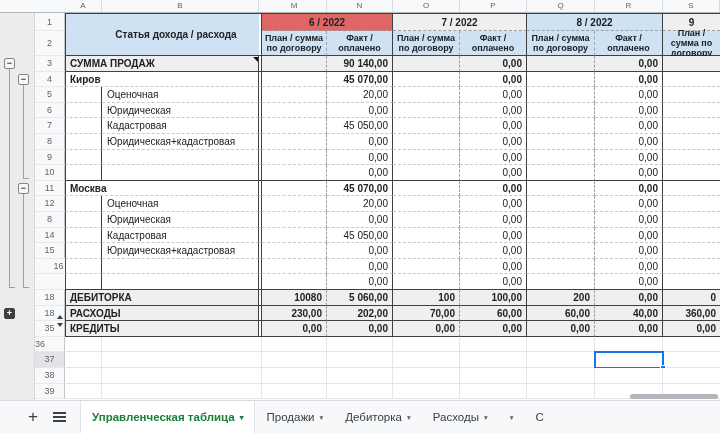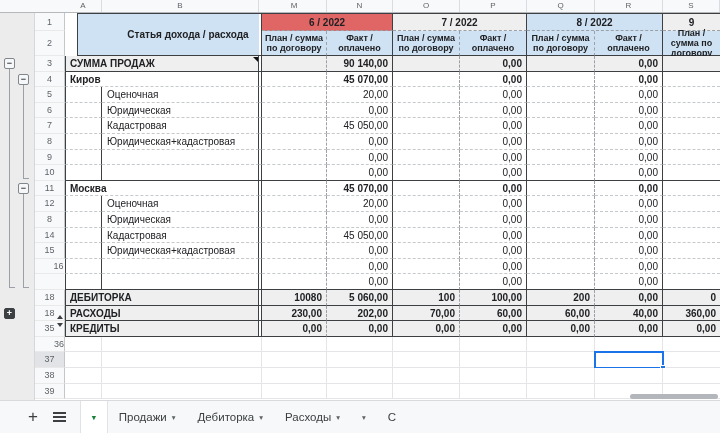--- a/index.html
+++ b/index.html
@@ -28,21 +28,21 @@
     <div style="position: absolute; box-sizing: border-box; left: 102px; top: 0px; width: 157px; height: 12px; font-size: 8px; line-height: 12px; text-align: center; color: rgb(95, 99, 104); border-right: 1px solid rgb(218, 220, 224);">B</div>
     <div style="position: absolute; box-sizing: border-box; left: 262px; top: 0px; width: 65px; height: 12px; font-size: 8px; line-height: 12px; text-align: center; color: rgb(95, 99, 104); border-right: 1px solid rgb(218, 220, 224);">M</div>
     <div style="position: absolute; box-sizing: border-box; left: 327px; top: 0px; width: 66px; height: 12px; font-size: 8px; line-height: 12px; text-align: center; color: rgb(95, 99, 104); border-right: 1px solid rgb(218, 220, 224);">N</div>
     <div style="position: absolute; box-sizing: border-box; left: 393px; top: 0px; width: 67px; height: 12px; font-size: 8px; line-height: 12px; text-align: center; color: rgb(95, 99, 104); border-right: 1px solid rgb(218, 220, 224);">O</div>
     <div style="position: absolute; box-sizing: border-box; left: 460px; top: 0px; width: 67px; height: 12px; font-size: 8px; line-height: 12px; text-align: center; color: rgb(95, 99, 104); border-right: 1px solid rgb(218, 220, 224);">P</div>
     <div style="position: absolute; box-sizing: border-box; left: 527px; top: 0px; width: 68px; height: 12px; font-size: 8px; line-height: 12px; text-align: center; color: rgb(95, 99, 104); border-right: 1px solid rgb(218, 220, 224);">Q</div>
     <div style="position: absolute; box-sizing: border-box; left: 595px; top: 0px; width: 68px; height: 12px; font-size: 8px; line-height: 12px; text-align: center; color: rgb(95, 99, 104); border-right: 1px solid rgb(218, 220, 224);">R</div>
     <div style="position: absolute; box-sizing: border-box; left: 663px; top: 0px; width: 57px; height: 12px; font-size: 8px; line-height: 12px; text-align: center; color: rgb(95, 99, 104); border-right: 1px solid rgb(218, 220, 224);">S</div>
     <div style="position: absolute; box-sizing: border-box; left: 35px; top: 13px; width: 30px; height: 18px; background: rgb(248, 249, 250); border-right: 1px solid rgb(196, 199, 202); border-bottom: 1px solid rgb(233, 233, 233); font-size: 9px; line-height: 18px; text-align: center; color: rgb(95, 99, 104);">1</div>
     <div style="position: absolute; box-sizing: border-box; left: 35px; top: 31px; width: 30px; height: 25px; background: rgb(248, 249, 250); border-right: 1px solid rgb(196, 199, 202); border-bottom: 1px solid rgb(233, 233, 233); font-size: 9px; line-height: 25px; text-align: center; color: rgb(95, 99, 104);">2</div>
-    <div style="position: absolute; box-sizing: border-box; left: 65px; top: 13px; width: 222px; height: 43px; background: rgb(207, 226, 243); border-width: 1px; border-style: solid; border-color: rgb(60, 64, 67); display: flex; align-items: center; justify-content: center; font-size: 10px; font-weight: bold; color: rgb(32, 33, 36); margin-left: 12px;">Статья дохода / расхода</div>
+    <div style="position: absolute; box-sizing: border-box; left: 65px; top: 13px; width: 222px; height: 43px; background: rgb(207, 226, 243); border-width: 1px; border-style: solid; border-color: rgb(60, 64, 67); display: flex; align-items: center; justify-content: center; font-size: 10px; font-weight: bold; color: rgb(32, 33, 36);">Статья дохода / расхода</div>
     <div style="position: absolute; box-sizing: border-box; left: 259px; top: 13px; width: 3px; height: 43px; background: rgb(255, 255, 255); border-top: 1px solid rgb(60, 64, 67); border-right: 1px solid rgb(60, 64, 67); border-bottom: 1px solid rgb(60, 64, 67);"></div>
     <div style="position: absolute; box-sizing: border-box; left: 262px; top: 13px; width: 131px; height: 18px; background: rgb(224, 102, 102); border-top: 1px solid rgb(60, 64, 67); border-right: 1px solid rgb(60, 64, 67); border-bottom: 1px dashed rgb(154, 160, 166); display: flex; align-items: center; justify-content: center; font-size: 10px; font-weight: bold; color: rgb(32, 33, 36);">6 / 2022</div>
     <div style="position: absolute; box-sizing: border-box; left: 262px; top: 31px; width: 65px; height: 25px; background: rgb(207, 226, 243); border-right: 1px dashed rgb(154, 160, 166); border-bottom: 1px solid rgb(60, 64, 67); display: flex; align-items: center; justify-content: center; text-align: center; font-size: 9px; font-weight: bold; line-height: 10px; color: rgb(32, 33, 36);">План / сумма по договору</div>
     <div style="position: absolute; box-sizing: border-box; left: 327px; top: 31px; width: 66px; height: 25px; background: rgb(207, 226, 243); border-right: 1px solid rgb(60, 64, 67); border-bottom: 1px solid rgb(60, 64, 67); display: flex; align-items: center; justify-content: center; text-align: center; font-size: 9px; font-weight: bold; line-height: 10px; color: rgb(32, 33, 36);">Факт / оплачено</div>
     <div style="position: absolute; box-sizing: border-box; left: 393px; top: 13px; width: 134px; height: 18px; background: rgb(239, 239, 239); border-top: 1px solid rgb(60, 64, 67); border-right: 1px solid rgb(60, 64, 67); border-bottom: 1px dashed rgb(154, 160, 166); display: flex; align-items: center; justify-content: center; font-size: 10px; font-weight: bold; color: rgb(32, 33, 36);">7 / 2022</div>
     <div style="position: absolute; box-sizing: border-box; left: 393px; top: 31px; width: 67px; height: 25px; background: rgb(207, 226, 243); border-right: 1px dashed rgb(154, 160, 166); border-bottom: 1px solid rgb(60, 64, 67); display: flex; align-items: center; justify-content: center; text-align: center; font-size: 9px; font-weight: bold; line-height: 10px; color: rgb(32, 33, 36);">План / сумма по договору</div>
     <div style="position: absolute; box-sizing: border-box; left: 460px; top: 31px; width: 67px; height: 25px; background: rgb(207, 226, 243); border-right: 1px solid rgb(60, 64, 67); border-bottom: 1px solid rgb(60, 64, 67); display: flex; align-items: center; justify-content: center; text-align: center; font-size: 9px; font-weight: bold; line-height: 10px; color: rgb(32, 33, 36);">Факт / оплачено</div>
     <div style="position: absolute; box-sizing: border-box; left: 527px; top: 13px; width: 136px; height: 18px; background: rgb(207, 226, 243); border-top: 1px solid rgb(60, 64, 67); border-right: 1px solid rgb(60, 64, 67); border-bottom: 1px dashed rgb(154, 160, 166); display: flex; align-items: center; justify-content: center; font-size: 10px; font-weight: bold; color: rgb(32, 33, 36);">8 / 2022</div>
     <div style="position: absolute; box-sizing: border-box; left: 527px; top: 31px; width: 68px; height: 25px; background: rgb(207, 226, 243); border-right: 1px dashed rgb(154, 160, 166); border-bottom: 1px solid rgb(60, 64, 67); display: flex; align-items: center; justify-content: center; text-align: center; font-size: 9px; font-weight: bold; line-height: 10px; color: rgb(32, 33, 36);">План / сумма по договору</div>
     <div style="position: absolute; box-sizing: border-box; left: 595px; top: 31px; width: 68px; height: 25px; background: rgb(207, 226, 243); border-right: 1px solid rgb(60, 64, 67); border-bottom: 1px solid rgb(60, 64, 67); display: flex; align-items: center; justify-content: center; text-align: center; font-size: 9px; font-weight: bold; line-height: 10px; color: rgb(32, 33, 36);">Факт / оплачено</div>
@@ -234,21 +234,21 @@
     <div style="position: absolute; box-sizing: border-box; left: 35px; top: 321.2px; width: 30px; height: 15.6px; background: rgb(248, 249, 250); border-right: 1px solid rgb(196, 199, 202); border-bottom: 1px solid rgb(233, 233, 233); font-size: 9px; line-height: 15.6px; text-align: center; color: rgb(95, 99, 104);">35</div>
     <div style="position: absolute; box-sizing: border-box; left: 65px; top: 321.2px; width: 194px; height: 15.6px; background: rgb(239, 239, 239); border-left: 1px solid rgb(60, 64, 67); border-right: 1px solid rgb(60, 64, 67); border-bottom: 1px solid rgb(60, 64, 67); font-size: 10px; font-weight: bold; line-height: 15.6px; padding-left: 4px; color: rgb(32, 33, 36); white-space: nowrap; overflow: hidden;">КРЕДИТЫ</div>
     <div style="position: absolute; box-sizing: border-box; left: 259px; top: 321.2px; width: 3px; height: 15.6px; background: rgb(255, 255, 255); border-right: 1px solid rgb(60, 64, 67); border-bottom: 1px solid rgb(60, 64, 67);"></div>
     <div style="position: absolute; box-sizing: border-box; left: 262px; top: 321.2px; width: 65px; height: 15.6px; background: rgb(239, 239, 239); border-right: 1px dashed rgb(154, 160, 166); border-bottom: 1px solid rgb(60, 64, 67); font-size: 10px; line-height: 15.6px; text-align: right; padding-right: 4px; font-weight: bold; color: rgb(32, 33, 36); white-space: nowrap;">0,00</div>
     <div style="position: absolute; box-sizing: border-box; left: 327px; top: 321.2px; width: 66px; height: 15.6px; background: rgb(239, 239, 239); border-right: 1px solid rgb(60, 64, 67); border-bottom: 1px solid rgb(60, 64, 67); font-size: 10px; line-height: 15.6px; text-align: right; padding-right: 4px; font-weight: bold; color: rgb(32, 33, 36); white-space: nowrap;">0,00</div>
     <div style="position: absolute; box-sizing: border-box; left: 393px; top: 321.2px; width: 67px; height: 15.6px; background: rgb(239, 239, 239); border-right: 1px dashed rgb(154, 160, 166); border-bottom: 1px solid rgb(60, 64, 67); font-size: 10px; line-height: 15.6px; text-align: right; padding-right: 4px; font-weight: bold; color: rgb(32, 33, 36); white-space: nowrap;">0,00</div>
     <div style="position: absolute; box-sizing: border-box; left: 460px; top: 321.2px; width: 67px; height: 15.6px; background: rgb(239, 239, 239); border-right: 1px solid rgb(60, 64, 67); border-bottom: 1px solid rgb(60, 64, 67); font-size: 10px; line-height: 15.6px; text-align: right; padding-right: 4px; font-weight: bold; color: rgb(32, 33, 36); white-space: nowrap;">0,00</div>
     <div style="position: absolute; box-sizing: border-box; left: 527px; top: 321.2px; width: 68px; height: 15.6px; background: rgb(239, 239, 239); border-right: 1px dashed rgb(154, 160, 166); border-bottom: 1px solid rgb(60, 64, 67); font-size: 10px; line-height: 15.6px; text-align: right; padding-right: 4px; font-weight: bold; color: rgb(32, 33, 36); white-space: nowrap;">0,00</div>
     <div style="position: absolute; box-sizing: border-box; left: 595px; top: 321.2px; width: 68px; height: 15.6px; background: rgb(239, 239, 239); border-right: 1px solid rgb(60, 64, 67); border-bottom: 1px solid rgb(60, 64, 67); font-size: 10px; line-height: 15.6px; text-align: right; padding-right: 4px; font-weight: bold; color: rgb(32, 33, 36); white-space: nowrap;">0,00</div>
     <div style="position: absolute; box-sizing: border-box; left: 663px; top: 321.2px; width: 57px; height: 15.6px; background: rgb(239, 239, 239); border-bottom: 1px solid rgb(60, 64, 67); font-size: 10px; line-height: 15.6px; text-align: right; padding-right: 4px; font-weight: bold; color: rgb(32, 33, 36); white-space: nowrap;">0,00</div>
-    <div style="position: absolute; box-sizing: border-box; left: 35px; top: 336.8px; width: 30px; height: 15.6px; background: rgb(248, 249, 250); border-right: 1px solid rgb(196, 199, 202); border-bottom: 1px solid rgb(233, 233, 233); font-size: 9px; line-height: 15.6px; text-align: right; color: rgb(95, 99, 104);">36</div>
+    <div style="position: absolute; box-sizing: border-box; left: 35px; top: 336.8px; width: 30px; height: 15.6px; background: rgb(248, 249, 250); border-right: 1px solid rgb(196, 199, 202); border-bottom: 1px solid rgb(233, 233, 233); font-size: 9px; line-height: 15.6px; text-align: left; color: rgb(95, 99, 104);">36</div>
     <div style="position: absolute; box-sizing: border-box; left: 65px; top: 336.8px; width: 37px; height: 15.6px; background: rgb(255, 255, 255); border-right: 1px solid rgb(227, 229, 232); border-bottom: 1px solid rgb(227, 229, 232);"></div>
     <div style="position: absolute; box-sizing: border-box; left: 102px; top: 336.8px; width: 157px; height: 15.6px; background: rgb(255, 255, 255); border-bottom: 1px solid rgb(227, 229, 232); font-size: 10px; line-height: 15.6px; padding-left: 5px; color: rgb(32, 33, 36); white-space: nowrap; overflow: hidden;"></div>
     <div style="position: absolute; box-sizing: border-box; left: 259px; top: 336.8px; width: 3px; height: 15.6px; background: rgb(255, 255, 255); border-right: 1px solid rgb(227, 229, 232); border-bottom: 1px solid rgb(227, 229, 232);"></div>
     <div style="position: absolute; box-sizing: border-box; left: 262px; top: 336.8px; width: 65px; height: 15.6px; background: rgb(255, 255, 255); border-right: 1px solid rgb(227, 229, 232); border-bottom: 1px solid rgb(227, 229, 232); font-size: 10px; line-height: 15.6px; text-align: right; padding-right: 4px; font-weight: normal; color: rgb(32, 33, 36); white-space: nowrap;"></div>
     <div style="position: absolute; box-sizing: border-box; left: 327px; top: 336.8px; width: 66px; height: 15.6px; background: rgb(255, 255, 255); border-right: 1px solid rgb(227, 229, 232); border-bottom: 1px solid rgb(227, 229, 232); font-size: 10px; line-height: 15.6px; text-align: right; padding-right: 4px; font-weight: normal; color: rgb(32, 33, 36); white-space: nowrap;"></div>
     <div style="position: absolute; box-sizing: border-box; left: 393px; top: 336.8px; width: 67px; height: 15.6px; background: rgb(255, 255, 255); border-right: 1px solid rgb(227, 229, 232); border-bottom: 1px solid rgb(227, 229, 232); font-size: 10px; line-height: 15.6px; text-align: right; padding-right: 4px; font-weight: normal; color: rgb(32, 33, 36); white-space: nowrap;"></div>
     <div style="position: absolute; box-sizing: border-box; left: 460px; top: 336.8px; width: 67px; height: 15.6px; background: rgb(255, 255, 255); border-right: 1px solid rgb(227, 229, 232); border-bottom: 1px solid rgb(227, 229, 232); font-size: 10px; line-height: 15.6px; text-align: right; padding-right: 4px; font-weight: normal; color: rgb(32, 33, 36); white-space: nowrap;"></div>
     <div style="position: absolute; box-sizing: border-box; left: 527px; top: 336.8px; width: 68px; height: 15.6px; background: rgb(255, 255, 255); border-right: 1px solid rgb(227, 229, 232); border-bottom: 1px solid rgb(227, 229, 232); font-size: 10px; line-height: 15.6px; text-align: right; padding-right: 4px; font-weight: normal; color: rgb(32, 33, 36); white-space: nowrap;"></div>
     <div style="position: absolute; box-sizing: border-box; left: 595px; top: 336.8px; width: 68px; height: 15.6px; background: rgb(255, 255, 255); border-right: 1px solid rgb(227, 229, 232); border-bottom: 1px solid rgb(227, 229, 232); font-size: 10px; line-height: 15.6px; text-align: right; padding-right: 4px; font-weight: normal; color: rgb(32, 33, 36); white-space: nowrap;"></div>
     <div style="position: absolute; box-sizing: border-box; left: 663px; top: 336.8px; width: 57px; height: 15.6px; background: rgb(255, 255, 255); border-bottom: 1px solid rgb(227, 229, 232); font-size: 10px; line-height: 15.6px; text-align: right; padding-right: 4px; font-weight: normal; color: rgb(32, 33, 36); white-space: nowrap;"></div>
@@ -302,20 +302,21 @@
     <div style="position: absolute; box-sizing: border-box; left: 630px; top: 394px; width: 88px; height: 5px; background: rgb(179, 182, 187); border-radius: 3px;"></div>
   </div>
 
 <div id="tabbar">
   <div class="plusbtn">+</div>
   <div class="menubtn">
     <span class="bars"></span>
   </div>
   <div id="tabs">
       <div class="tab active" style="color: rgb(24, 128, 56);">
+        <span>Управленческая таблица</span>
         <span class="arrow" style="color: rgb(24, 128, 56);">▾</span>
       </div>
       <div class="tab">
         <span>Продажи</span>
         <span class="arrow">▾</span>
       </div>
       <div class="tab">
         <span>Дебиторка</span>
         <span class="arrow">▾</span>
       </div>

